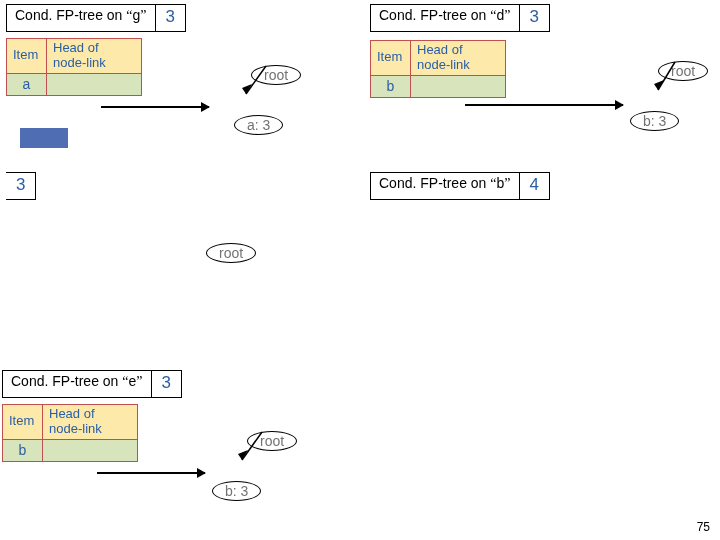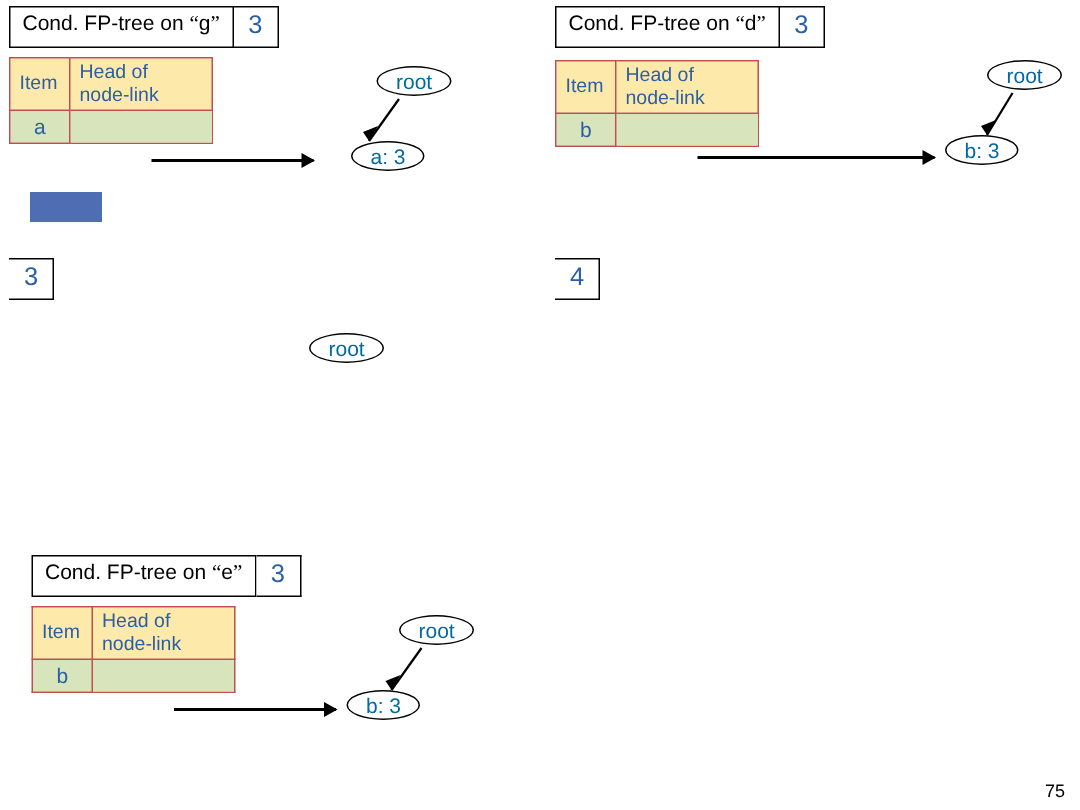--- a/index.html
+++ b/index.html
@@ -58,22 +58,23 @@
   }
   .linkcell { width: 95px; height: 22px; position: relative; }
   .itemcell { width: 40px; text-align: center; }
   .node {
     position: absolute;
     border: 1.5px solid #000;
     border-radius: 50% / 50%;
     padding: 1px 12px;
     font-size: 14px;
     background: #fff;
-    color: #0369a1;
+    color: #737373;
     white-space: nowrap;
+    margin-top: 21px;
   }
   .arrow-svg {
     position: absolute;
     overflow: visible;
     pointer-events: none;
   }
   .pagenum {
     position: absolute;
     right: 10px;
     bottom: 6px;
@@ -167,25 +168,28 @@
 
 <div class="panel" style="left:6px; top:172px; width:320px;">
   <div class="title-row">
     <div class="count-box">3</div>
   </div>
   <div class="node" style="left:200px; top:50px;">root</div>
 </div>
 
 <div class="panel" style="left:370px; top:172px; width:320px;">
   <div class="title-row">
+    <div class="title-box">
+      <span>Cond. FP-tree on </span><span class="q">“</span><span>b</span><span class="q">”</span>
+    </div>
     <div class="count-box">4</div>
   </div>
 </div>
 
-<div class="panel" style="left:21px; top:370px; width:340px;">
+<div class="panel" style="left:2px; top:370px; width:340px;">
   <div class="title-row">
     <div class="title-box">
       <span>Cond. FP-tree on </span><span class="q">“</span><span>e</span><span class="q">”</span>
     </div>
     <div class="count-box">3</div>
   </div>
   <table class="header-table">
     <tbody>
         <tr>
       <th class="itemcell">Item</th>

